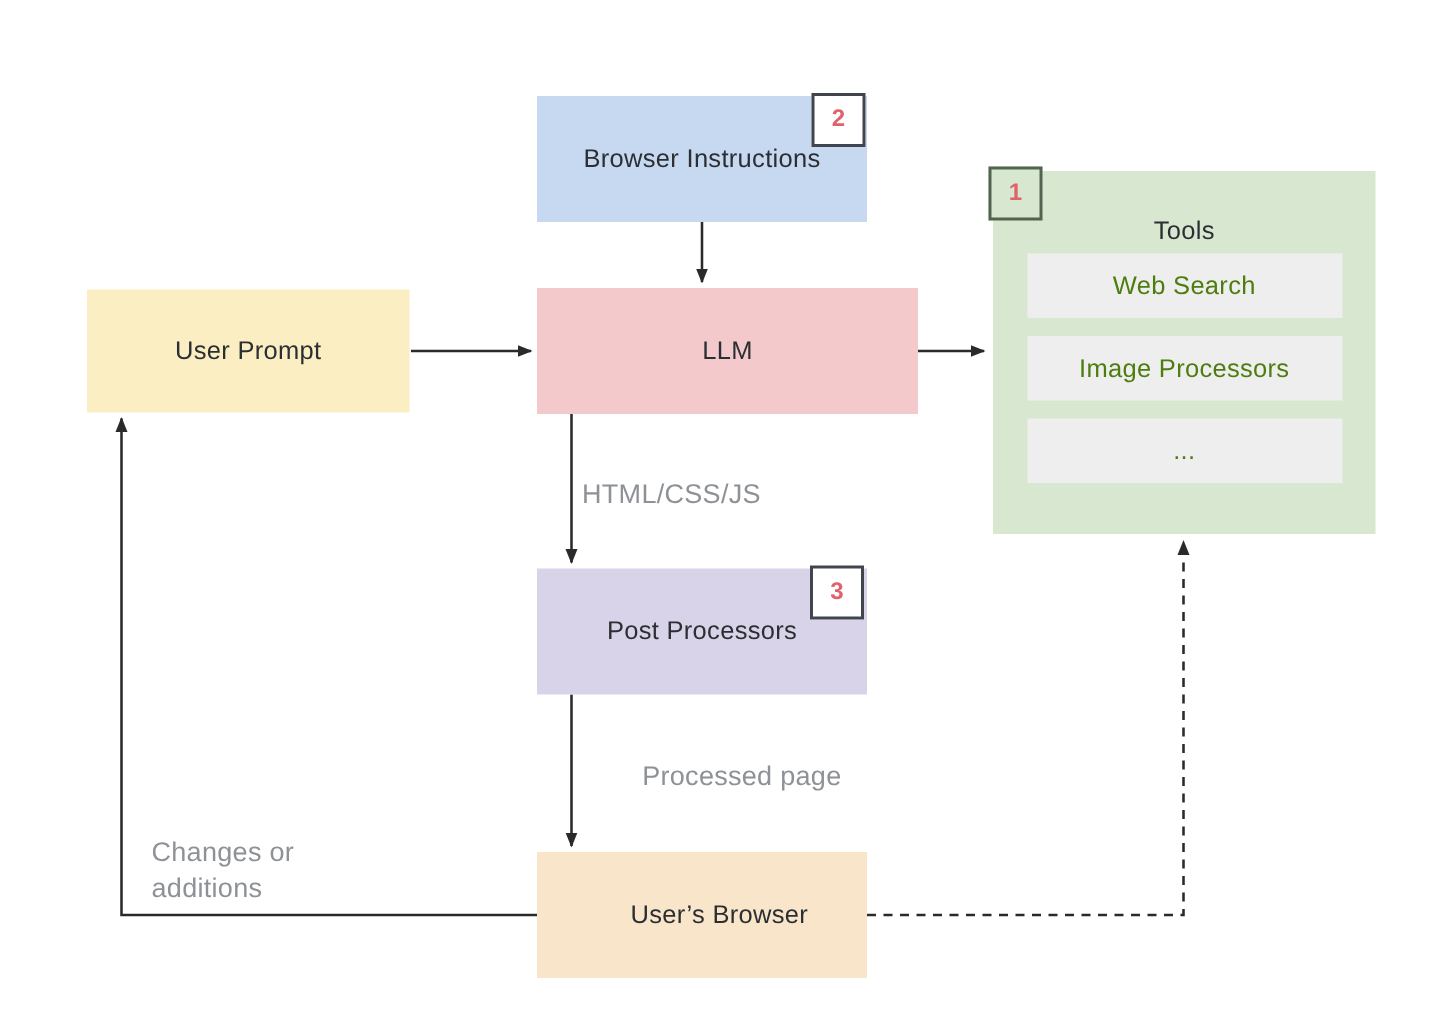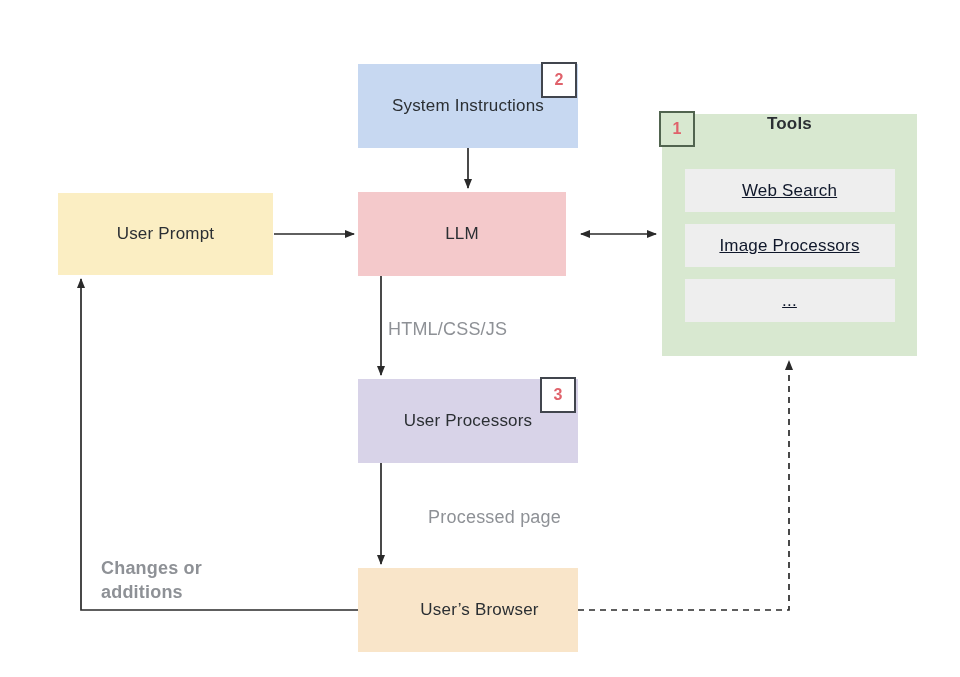--- a/index.html
+++ b/index.html
@@ -42,69 +42,68 @@
     display: flex;
     align-items: center;
     justify-content: center;
     font-size: 16px;
     font-weight: bold;
     color: #e0626b;
   }
 
   .system-instructions { left: 358px; top: 64px;  width: 220px; height: 84px; background: #c7d8f1; }
   .user-prompt         { left: 58px;  top: 193px; width: 215px; height: 82px; background: #fbeec3; align-items: center; }
-  .llm                 { left: 358px; top: 192px; width: 208px; height: 84px; background: #f4c9cb; }
+  .llm                 { left: 358px; top: 192px; width: 254px; height: 84px; background: #f4c9cb; }
   .post-processors     { left: 358px; top: 379px; width: 220px; height: 84px; background: #d8d3e8; }
   .users-browser       { left: 358px; top: 568px; width: 220px; height: 84px; background: #f9e5c9; padding-left: 23px; }
 
   .tools {
     left: 662px; top: 114px;
     width: 255px; height: 242px;
     background: #d8e8d0;
     display: block;
   }
   .tools-title {
     display: block;
+    padding-top: 30px;
     height: 55px;
     text-align: center;
     font-size: 17px;
     color: #2b2f33;
-    font-weight: bold;
   }
   .tools-items {
     width: 210px;
     margin: 0 auto;
     display: flex;
     flex-direction: column;
     gap: 12px;
   }
   .tool-item {
     height: 43px;
     background: #eeeeee;
     display: flex;
     align-items: center;
     justify-content: center;
     font-size: 17px;
-    color: #0f172a;
-    text-decoration: underline;
+    color: #4d7c0f;
   }
 
   .badge-si    { right: 1px;  top: -2px; }
   .badge-pp    { right: 2px;  top: -2px; }
   .badge-tools { left: -3px;  top: -3px; background: #d8e8d0; border-color: #51644f; }
 
   .edge-label {
     position: absolute;
     font-size: 18px;
     color: #8e9196;
     letter-spacing: 0.2px;
   }
   .label-html       { left: 388px; top: 319px; width: 162px; text-align: left; }
   .label-processed  { left: 399px; top: 507px; width: 162px; text-align: right; }
-  .label-changes    { left: 101px; top: 556px; width: 118px; text-align: left; line-height: 24px; font-weight: bold; }
+  .label-changes    { left: 101px; top: 556px; width: 118px; text-align: left; line-height: 24px; }
 </style>
 </head>
 <body>
 
 <div class="canvas">
 
   <svg class="edges" width="960" height="677" viewBox="0 0 960 677" xmlns="http://www.w3.org/2000/svg">
     <defs>
       <marker id="ah" viewBox="0 0 10 10" refX="9" refY="5" markerWidth="10" markerHeight="10" markerUnits="userSpaceOnUse" orient="auto-start-reverse">
         <path d="M0,1 L10,5 L0,9 z" fill="#2a2a2a"></path>
@@ -120,21 +119,21 @@
     <path d="M381,276 L381,375" fill="none" stroke="#2a2a2a" stroke-width="1.7" marker-end="url(#ah)"></path>
 
     <path d="M381,463 L381,564" fill="none" stroke="#2a2a2a" stroke-width="1.7" marker-end="url(#ah)"></path>
 
     <path d="M358,610 L81,610 L81,279" fill="none" stroke="#2a2a2a" stroke-width="1.7" marker-end="url(#ah)"></path>
 
     <path d="M578,610 L789,610 L789,361" fill="none" stroke="#2a2a2a" stroke-width="1.7" stroke-dasharray="6 5" marker-end="url(#ah)"></path>
   </svg>
 
   <div class="node system-instructions">
-    <span class="node-label">System Instructions</span>
+    <span class="node-label">Browser Instructions</span>
     <span class="badge badge-si">2</span>
   </div>
 
   <div class="node user-prompt">
     <span class="node-label">User Prompt</span>
   </div>
 
   <div class="node llm">
     <span class="node-label">LLM</span>
   </div>
@@ -143,21 +142,21 @@
     <span class="tools-title">Tools</span>
     <div class="tools-items">
       <div class="tool-item">Web Search</div>
       <div class="tool-item">Image Processors</div>
       <div class="tool-item">...</div>
     </div>
     <span class="badge badge-tools">1</span>
   </div>
 
   <div class="node post-processors">
-    <span class="node-label">User Processors</span>
+    <span class="node-label">Post Processors</span>
     <span class="badge badge-pp">3</span>
   </div>
 
   <div class="node users-browser">
     <span class="node-label">User’s Browser</span>
   </div>
 
   <div class="edge-label label-html">HTML/CSS/JS</div>
 
   <div class="edge-label label-processed">Processed page</div>

